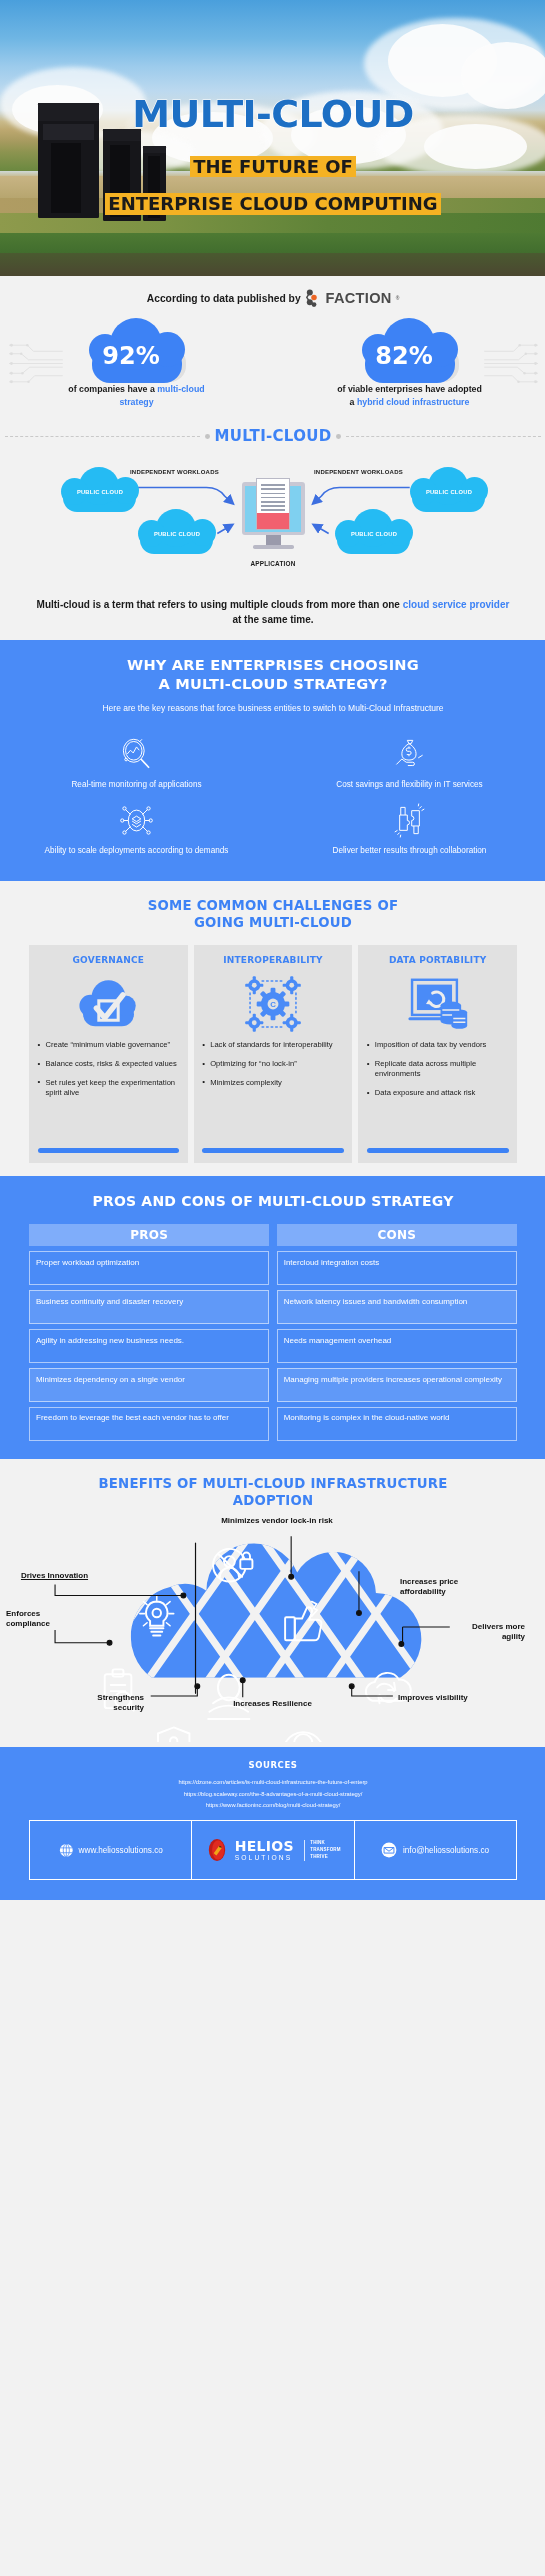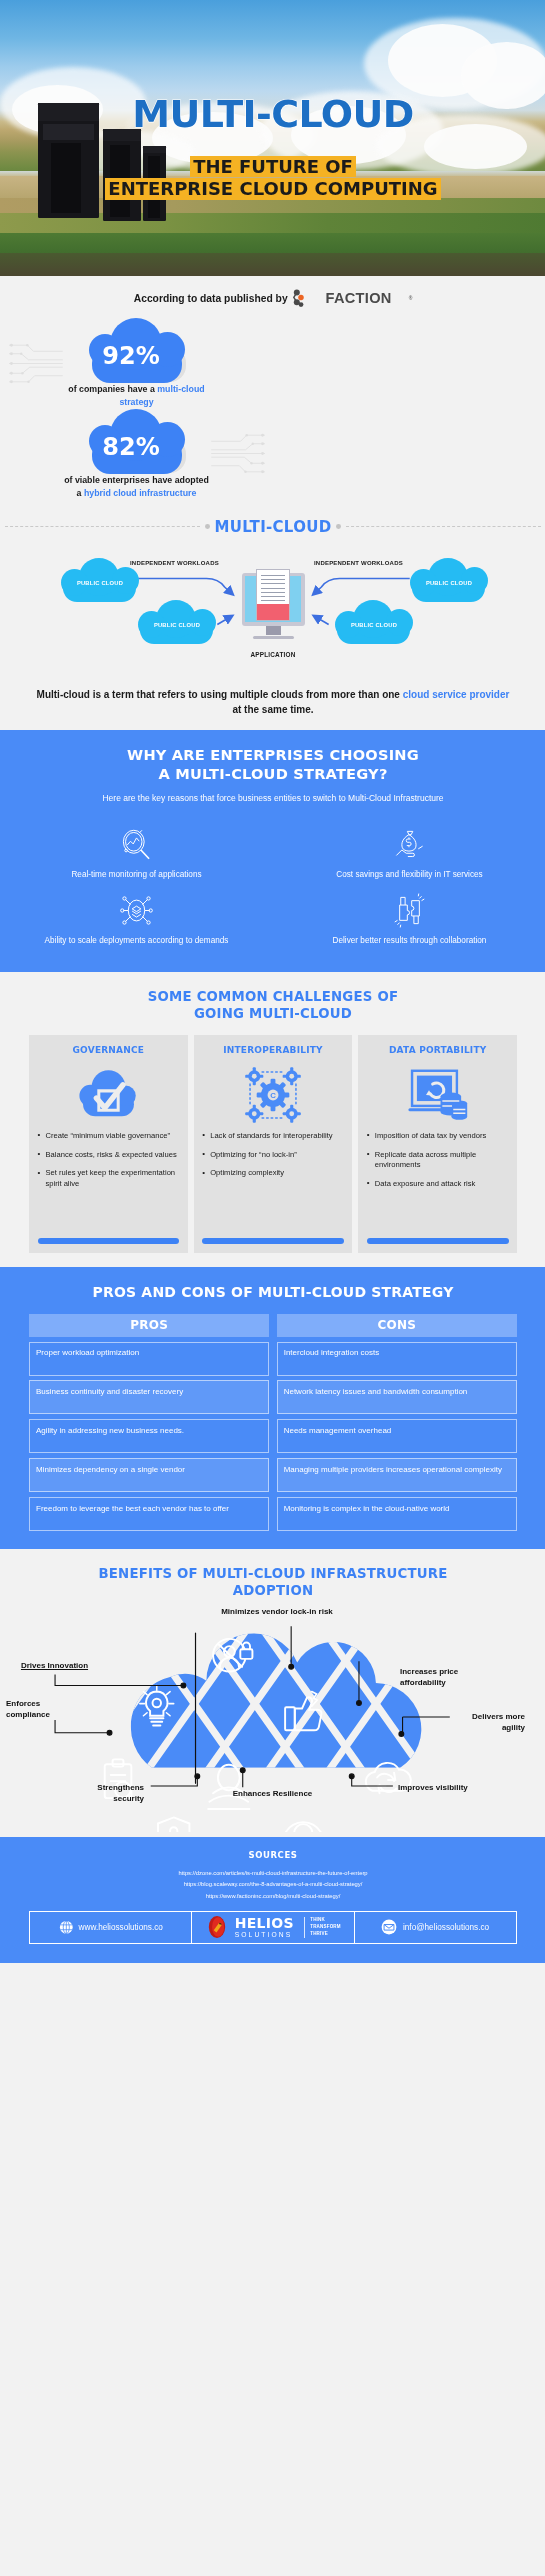--- a/index.html
+++ b/index.html
@@ -43,34 +43,34 @@
   .hero-sub {
     display: inline-block;
     background: #f5b223;
     color: #1b1b1b;
     font-size: 18px; font-weight: 700;
     letter-spacing: 0px;
     padding: 0.6px 3.6px;
     line-height: 1.12;
     font-family: "DejaVu Sans", sans-serif;
   }
-  .hero-sub.l2 { font-size: 18px; margin-top: 1px; }
+  .hero-sub.l2 { font-size: 18px; margin-top: 16px; }
 
   
   .stats { background: #f2f2f2; padding: 13.3px 0 16px; }
   .stats-head {
     text-align: center;
     font-size: 10.3px; font-weight: 700;
     display: flex; align-items: center; justify-content: center; gap: 4.9px;
   }
-  .faction-logo { display: inline-flex; align-items: center; gap: 17px; }
+  .faction-logo { display: inline-flex; align-items: center; gap: 4px; }
   .faction-word { font-size: 14.6px; font-weight: 700; color: #4a4a4a; letter-spacing: 0.3px; }
   .faction-reg { font-size: 4.9px; color: #6a6a6a; vertical-align: super; }
 
-  .stats-row { display: flex; margin-top: 11px; flex-direction: column; }
+  .stats-row { display: flex; margin-top: 11px; }
   .stat-col { width: 50%; display: flex; flex-direction: column; align-items: center; position: relative; }
   .cloud-stat { position: relative; width: 102px; height: 65px; }
   .cloud-stat .cb { position: absolute; background: #3d82f5; }
   .cloud-stat .b1 { left: 6px; bottom: 0; width: 90px; height: 38px; border-radius: 18px; }
   .cloud-stat .b2 { left: 24px; top: 0; width: 52px; height: 52px; border-radius: 50%; }
   .cloud-stat .b3 { left: 3.6px; top: 16px; width: 32px; height: 32px; border-radius: 50%; }
   .cloud-stat .b4 { left: 64px; top: 13.3px; width: 35px; height: 35px; border-radius: 50%; }
   .cloud-stat .grey-edge {
     position: absolute; right: 1.2px; bottom: 1.2px; width: 16px; height: 35px;
     background: #e0e0e0; border-radius: 0 17.6px 17.6px 0;
@@ -202,21 +202,21 @@
   .src { background: #4a8bf7; color: #fff; padding: 13.3px 0 8.5px; }
   .src-title { text-align: center; font-size: 8.5px; font-weight: 700; letter-spacing: 0.6px;
                font-family: "DejaVu Sans", sans-serif; }
   .src-list { text-align: center; margin-top: 7.3px; }
   .src-list div { font-size: 5.8px; line-height: 2.0; }
 
   
   .foot { background: #4a8bf7; padding: 0 0 19.4px; }
   .foot-box {
     margin: 0 29px; border: 1.2px solid #fff; display: flex; align-items: stretch;
-    height: 33px;
+    height: 60px;
   }
   .foot-cell { flex: 1; display: flex; align-items: center; justify-content: center; gap: 5.5px; color: #fff; }
   .foot-cell + .foot-cell { border-left: 1.2px solid #fff; }
   .foot-text { font-size: 8.2px; }
   .helios-word { font-size: 14px; font-weight: 700; color: #fff; letter-spacing: 0.3px;
                  line-height: .95; font-family: "DejaVu Sans", sans-serif; }
   .helios-sub { font-size: 6.7px; letter-spacing: 2.1px; color: #fff; }
   .helios-tag { font-size: 4.5px; font-weight: 700; line-height: 1.5; color: #fff; letter-spacing: 0.2px;
                 border-left: 0.6px solid rgba(255,255,255,.8); padding-left: 4.9px; margin-left: 4.9px; }
   .helios-mark { width: 24px; height: 24px; }
@@ -593,21 +593,21 @@
                 </g>
             </g>
             <g fill="none" stroke="#4a8bf7" stroke-width="2.6" stroke-dasharray="2.5 5" stroke-linecap="round">
               <path d="M30 10 H66 M30 86 H66 M10 30 V66 M86 30 V66"></path>
             </g>
           </svg>
         </div>
         <ul class="chal-list">
           <li>Lack of standards for interoperability</li>
           <li>Optimizing for “no lock-in”</li>
-          <li>Optimizing complexity</li>
+          <li>Minimizes complexity</li>
         </ul>
         <div class="chal-bar"></div>
       </div>
 
       <div class="chal-card">
         <div class="chal-card-title">DATA PORTABILITY</div>
         <div class="chal-icon-wrap">
           <svg width="63" height="56" viewBox="0 0 104 92">
             <rect x="10" y="6" width="74" height="58" fill="none" stroke="#4a8bf7" stroke-width="4"></rect>
             <rect x="18" y="14" width="58" height="42" fill="#4a8bf7"></rect>
@@ -765,21 +765,21 @@
             <circle cx="580" cy="278" r="4" fill="#111"></circle>
         </g>
       </svg>
 
       <div class="ben-label" style="left:192px;top:-1.2px;width:170px;text-align:center;">Minimizes vendor lock-in risk</div>
       <div class="ben-label" style="left:6px;top:53px;width:97px;text-align:center;text-decoration:underline;">Drives Innovation</div>
       <div class="ben-label" style="left:400px;top:47px;width:97px;text-align:left;margin-top:12px;">Increases price affordability</div>
       <div class="ben-label" style="left:6px;top:91px;width:73px;text-align:left;">Enforces compliance</div>
       <div class="ben-label" style="left:458px;top:104px;width:67px;text-align:right;">Delivers more agility</div>
       <div class="ben-label" style="left:65px;top:175px;width:79px;text-align:right;">Strengthens security</div>
-      <div class="ben-label" style="left:206px;top:181px;width:133px;text-align:center;">Enhances Resilience</div>
+      <div class="ben-label" style="left:206px;top:181px;width:133px;text-align:center;">Increases Resilience</div>
       <div class="ben-label" style="left:398px;top:175px;width:79px;text-align:left;">Improves visibility</div>
     </div>
   </section>
 
   <section class="src">
     <div class="src-title">SOURCES</div>
     <div class="src-list">
       <div>https://dzone.com/articles/is-multi-cloud-infrastructure-the-future-of-enterp</div>
       <div>https://blog.scaleway.com/the-8-advantages-of-a-multi-cloud-strategy/</div>
       <div>https://www.factioninc.com/blog/multi-cloud-strategy/</div>

